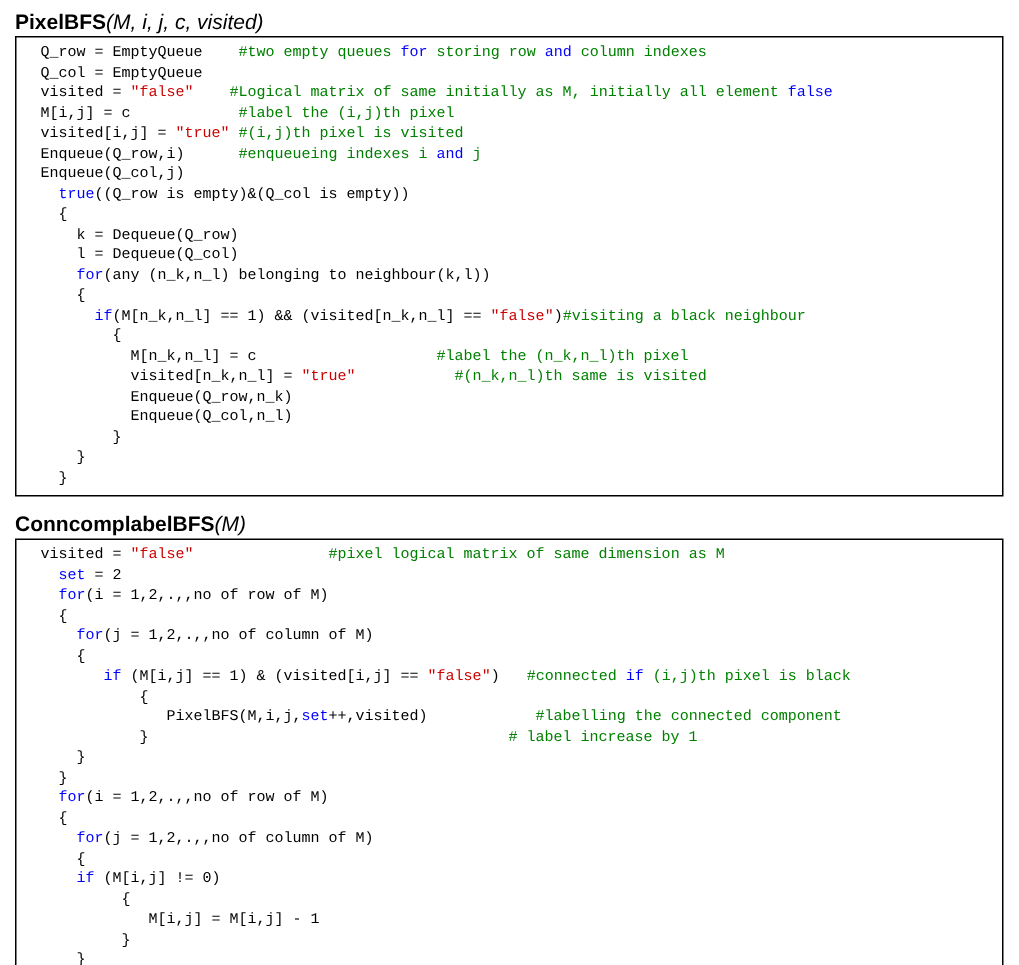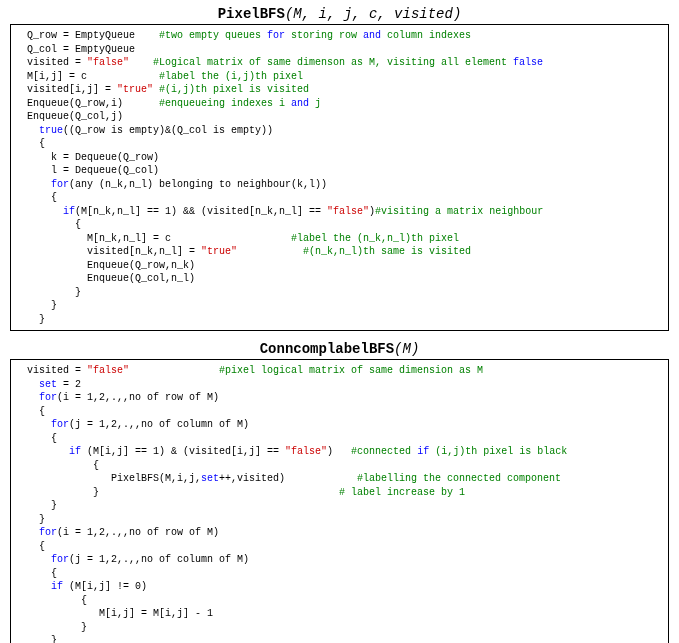--- a/index.html
+++ b/index.html
@@ -7,22 +7,21 @@
     background: #fff;
     color: #000;
     margin: 0;
     padding: 6px 10px;
     font-size: 13px;
   }
   .algo-title {
     font-weight: bold;
     font-size: 14px;
     margin-bottom: 2px;
-    font-family: Liberation Mono, monospace;
-    text-align: center;
+    font-family: Liberation Sans, sans-serif;
   }
   .algo-title .args {
     font-weight: normal;
     font-style: italic;
   }
   .code-box {
     border: 1px solid #000;
     padding: 4px 16px;
     margin-bottom: 10px;
     font-family: 'Courier New', monospace;
@@ -36,32 +35,32 @@
   .cm  { color: #008000; }  
 </style>
 </head>
 <body>
 
 <div class="algo-title">
   <span>PixelBFS</span><span class="args">(M, i, j, c, visited)</span>
 </div>
 <div class="code-box" id="code1">Q_row = EmptyQueue    <span class="cm">#two empty queues </span><span class="kw">for</span><span class="cm"> storing row </span><span class="kw">and</span><span class="cm"> column indexes</span>
 Q_col = EmptyQueue
-visited = <span class="str">"false"</span>    <span class="cm">#Logical matrix of same dimenson as M, visiting all element </span><span class="kw">false</span>
+visited = <span class="str">"false"</span>    <span class="cm">#Logical matrix of same initially as M, initially all element </span><span class="kw">false</span>
 M[i,j] = c            <span class="cm">#label the (i,j)th pixel</span>
 visited[i,j] = <span class="str">"true"</span> <span class="cm">#(i,j)th pixel is visited</span>
 Enqueue(Q_row,i)      <span class="cm">#enqueueing indexes i </span><span class="kw">and</span><span class="cm"> j</span>
 Enqueue(Q_col,j)
   <span class="kw">true</span>((Q_row is empty)&amp;(Q_col is empty))
   {
     k = Dequeue(Q_row)
     l = Dequeue(Q_col)
     <span class="kw">for</span>(any (n_k,n_l) belonging to neighbour(k,l))
     {
-      <span class="kw">if</span>(M[n_k,n_l] == 1) &amp;&amp; (visited[n_k,n_l] == <span class="str">"false"</span>)<span class="cm">#visiting a matrix neighbour</span>
+      <span class="kw">if</span>(M[n_k,n_l] == 1) &amp;&amp; (visited[n_k,n_l] == <span class="str">"false"</span>)<span class="cm">#visiting a black neighbour</span>
         {
           M[n_k,n_l] = c                    <span class="cm">#label the (n_k,n_l)th pixel</span>
           visited[n_k,n_l] = <span class="str">"true"</span>           <span class="cm">#(n_k,n_l)th same is visited</span>
           Enqueue(Q_row,n_k)
           Enqueue(Q_col,n_l)
         }
     }
   }</div>
 
 <div class="algo-title">

